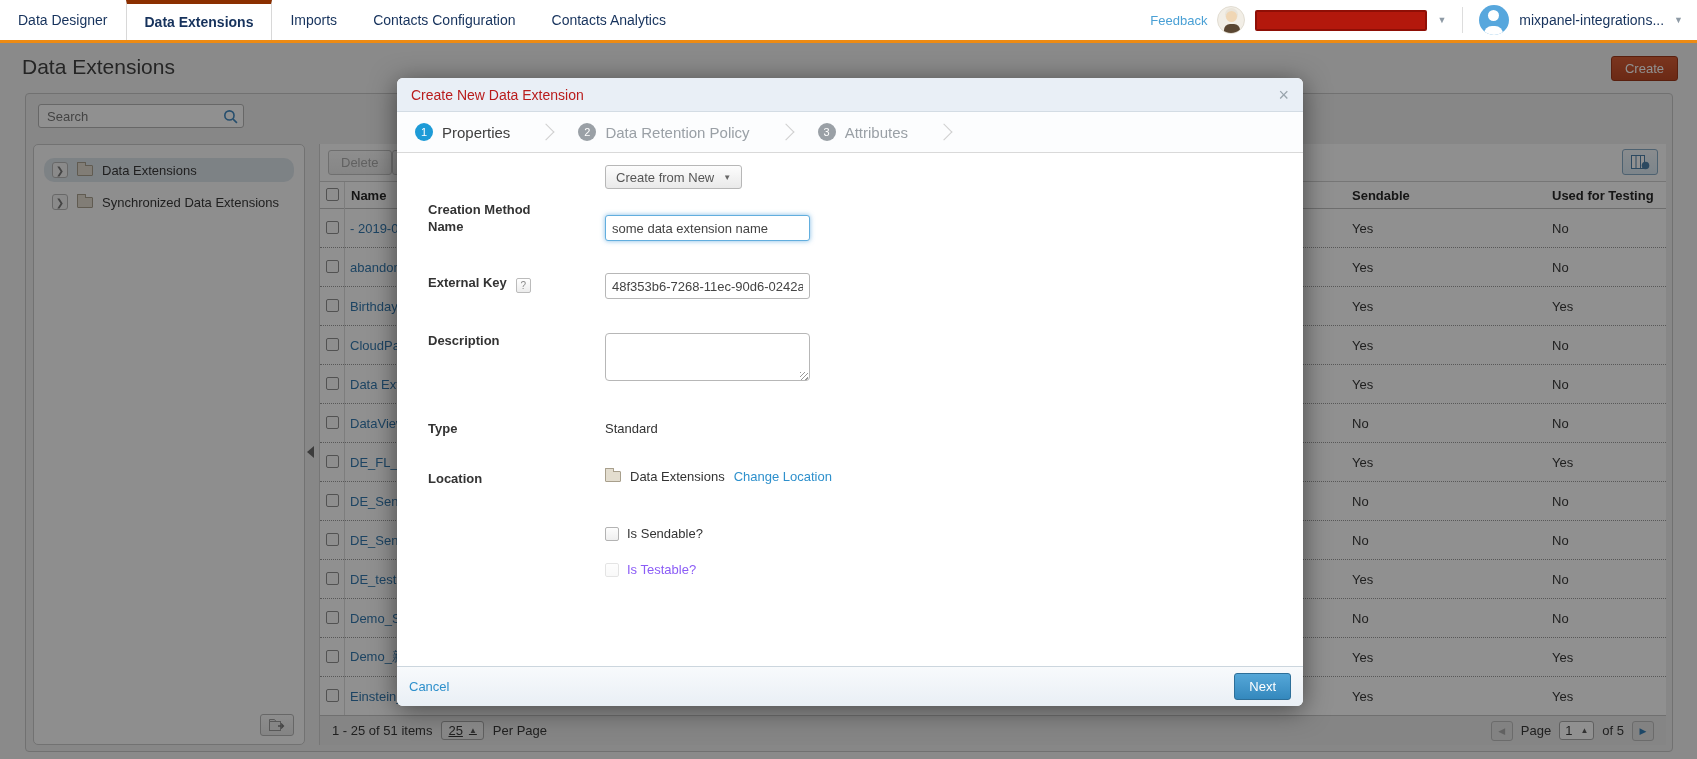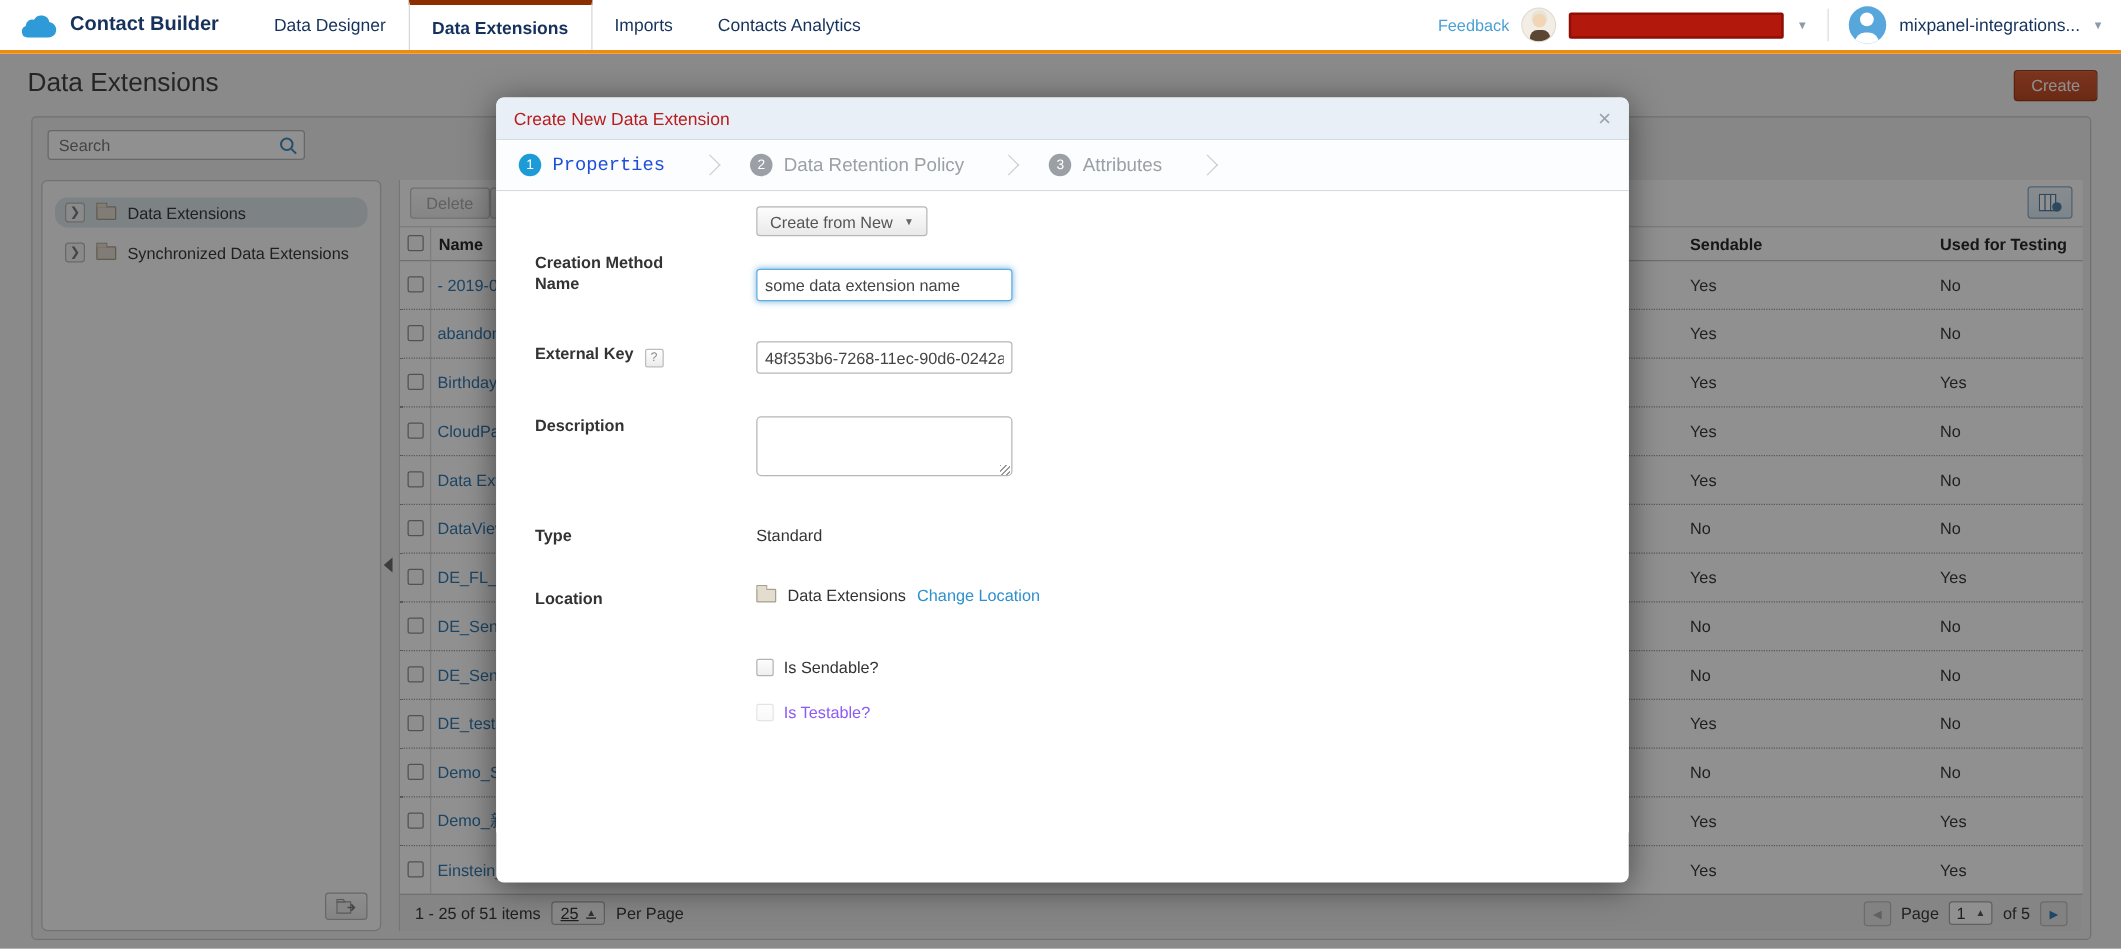--- a/index.html
+++ b/index.html
@@ -100,21 +100,21 @@
   .modal-header { height:34px; background:#e9eff6; border-bottom:1px solid #d3dce4; border-radius:6px 6px 0 0;
                   display:flex; align-items:center; padding:0 14px; }
   .modal-title { font-size:14px; color:#b91c1c; }
   .modal-close { margin-left:auto; font-size:18px; color:#9aa5ad; cursor:pointer; line-height:1; }
   .steps { height:41px; border-bottom:1px solid #d9d9d9; background:#fcfdfe; display:flex; align-items:center; padding-left:18px; }
   .step { display:flex; align-items:center; gap:9px; }
   .step-circle { width:18px; height:18px; border-radius:50%; background:#9aa0a6; color:#fff; font-size:11px;
                  display:flex; align-items:center; justify-content:center; }
   .step-label { font-size:15px; color:#9aa0a6; }
   .step.active .step-circle { background:#1d9bd7; }
-  .step.active .step-label { color:#1d4ed8;font-family:Liberation Mono, monospace; }
+  .step.active .step-label { color:#404040; }
   .chev { width:12px; height:12px; border-top:1px solid #cfcfcf; border-right:1px solid #cfcfcf;
           transform:rotate(45deg); margin:0 26px 0 30px; }
   .modal-body { position:relative; height:513px; background:#fff; }
   .flabel { position:absolute; left:31px; font-size:13px; font-weight:bold; color:#333; }
   .help-icon { display:inline-block; width:15px; height:15px; margin-left:9px; border:1px solid #bbb; border-radius:2px;
                background:linear-gradient(#fff,#ececec); color:#8b8b8b; font-size:10px; font-weight:normal;
                text-align:center; line-height:14px; vertical-align:-2px; }
   .dd-btn { position:absolute; left:208px; top:12px; height:24px; padding:0 10px; font-size:13px; color:#555;
             border:1px solid #b7b7b7; border-radius:3px; background:linear-gradient(#fdfdfd,#e9e9e9);
             display:flex; align-items:center; gap:9px; cursor:pointer;text-align:center; }
@@ -139,30 +139,25 @@
   .modal-footer { position:absolute; left:0; right:0; bottom:0; height:40px; border-top:1px solid #ccd6de;
                   background:linear-gradient(#f8fafc,#e9eff5); border-radius:0 0 6px 6px;
                   display:flex; align-items:center; padding:0 12px; }
   .next-btn { margin-left:auto; padding:5px 14px; font-size:13px; color:#fff; border-radius:3px; cursor:pointer;
               background:linear-gradient(#55a7d8,#3488bd); border:1px solid #2d6f99; }
 </style>
 </head>
 <body>
 
 <div class="topnav">
-  <div class="brand">
-    <svg width="34" height="23" viewBox="0 0 36 24">
-      <path d="M27 9a7 7 0 0 0-13-2 5.5 5.5 0 0 0-7 5.3A5 5 0 0 0 8.5 22h17A6 6 0 0 0 27 9z" fill="#2e9ad7"></path>
-    </svg>
-    <span class="brand-name">Contact Builder</span>
-  </div>
   <div class="nav-tabs">
     <div class="nav-tab">Data Designer</div>
     <div class="nav-tab active">Data Extensions</div>
     <div class="nav-tab">Imports</div>
+    <div class="nav-tab">Contacts Configuration</div>
     <div class="nav-tab">Contacts Analytics</div>
   </div>
   <div class="nav-right">
     <span class="feedback-link">Feedback</span>
     <span class="einstein"></span>
     <span class="redacted"></span>
     <span class="caret-down">▼</span>
     <span class="nav-divider"></span>
     <span class="user-avatar"></span>
     <span class="account-name">mixpanel-integrations...</span>
@@ -383,14 +378,18 @@
       <div class="chk-row" style="top:373px;">
         <input type="checkbox" class="chk" style="">
         <span class="chk-label">Is Sendable?</span>
       </div>
       <div class="chk-row disabled" style="top:409px;">
         <input type="checkbox" class="chk" disabled="" style="">
         <span class="chk-label">Is Testable?</span>
       </div>
     </div>
 
+    <div class="modal-footer">
+      <span class="link">Cancel</span>
+      <button class="next-btn">Next</button>
+    </div>
   </div>
 </div>
 
 </body></html>

